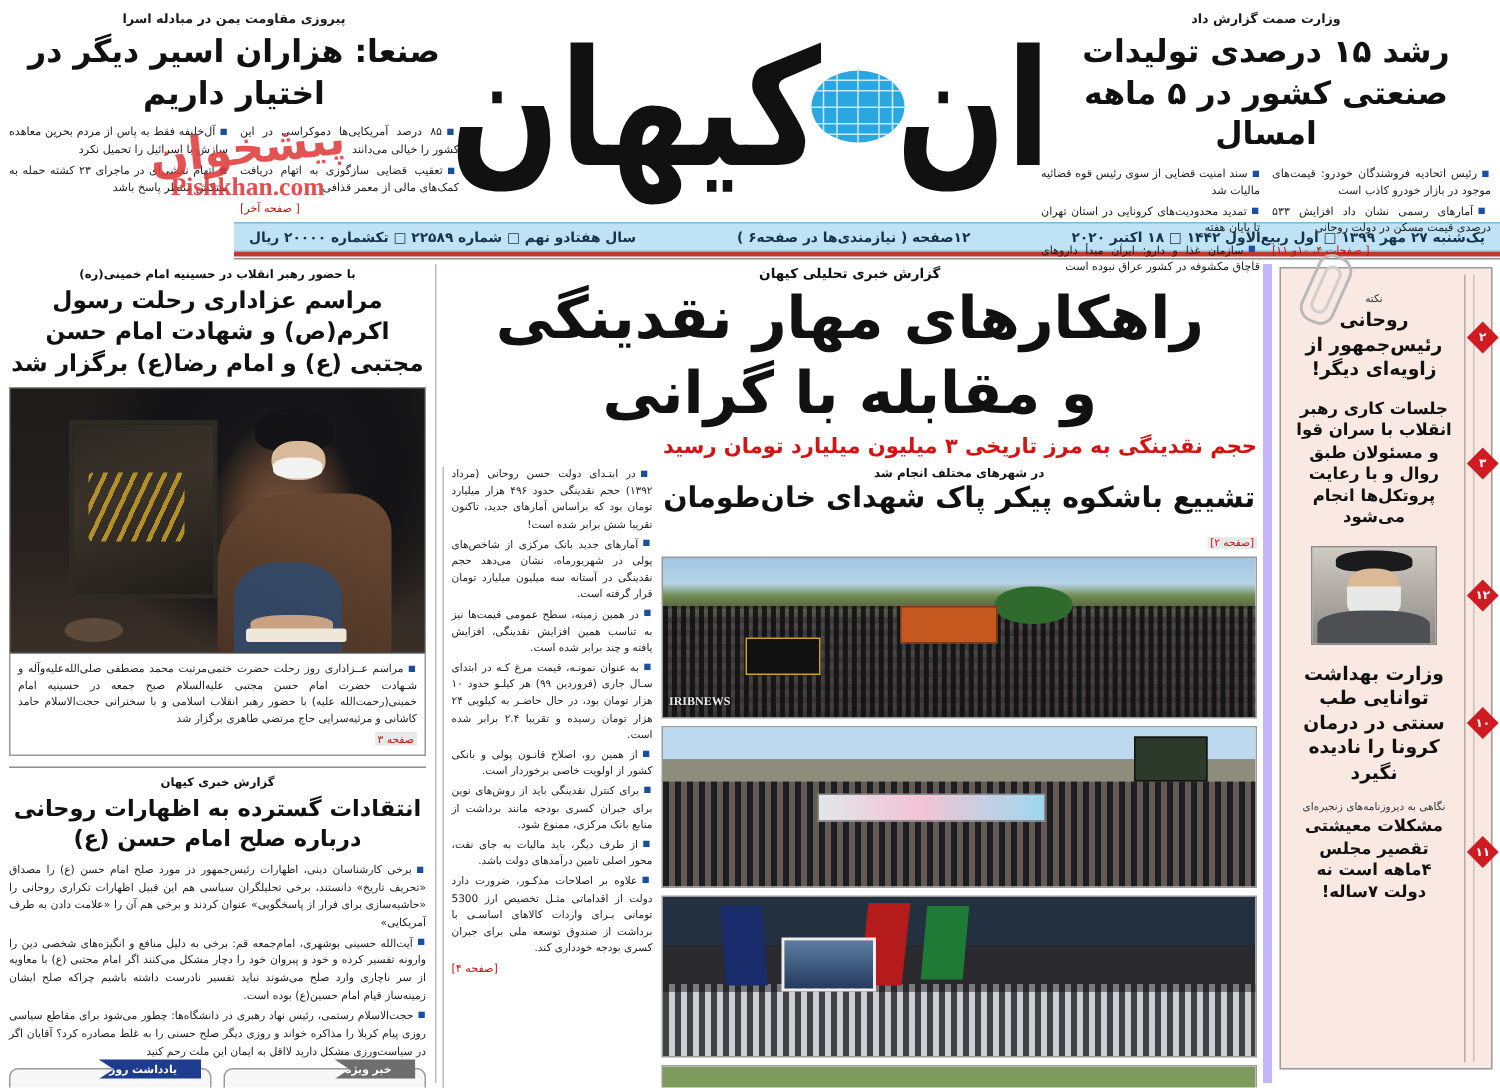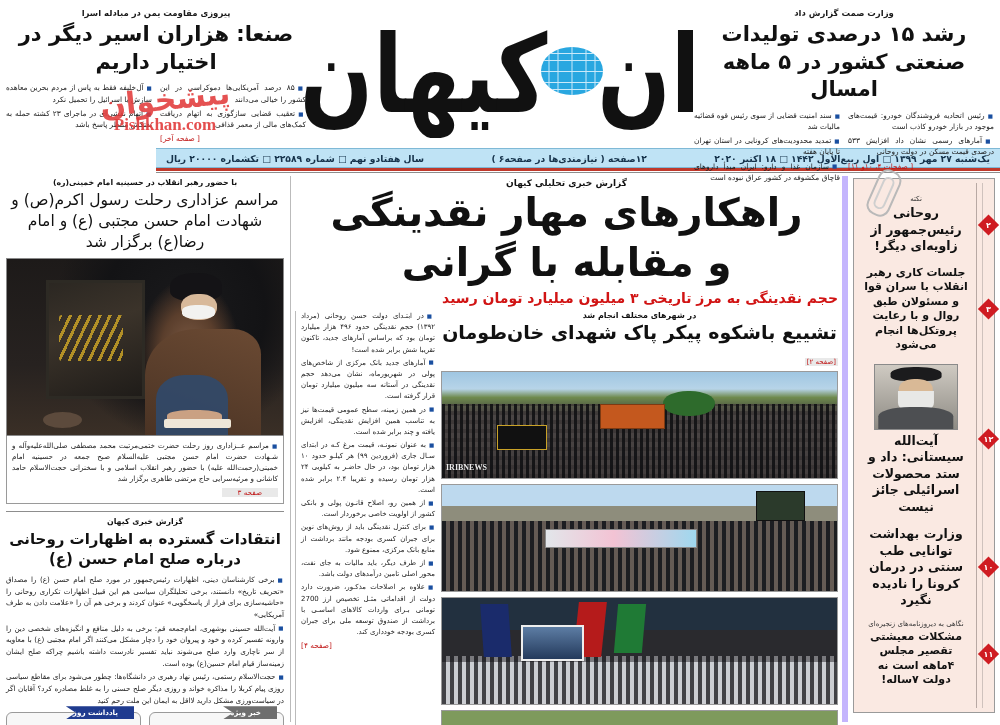--- a/index.html
+++ b/index.html
@@ -79,21 +79,21 @@
   .thinrule{height:1px;background:#8d8d8d;margin-top:1px;}
 
   
   .content{display:flex;width:1000px;height:549px;padding-top:3px;box-sizing:border-box;}
   .col-left{width:290px;padding:2px 6px 0 6px;box-sizing:border-box;}
   .col-mid{flex:1;padding:2px 4px 0 4px;box-sizing:border-box;border-right:6px solid #c4b5fd;border-left:1px solid #bbb;}
   .col-right{width:152px;padding:2px 5px 0 5px;box-sizing:border-box;}
 
   
   .lead-kicker{font-size:7.8px;text-align:center;font-weight:700;margin-bottom:3px;}
-  .lead-head{font-size:15.5px;font-weight:400;line-height:1.35;text-align:center;margin-bottom:5px;}
+  .lead-head{font-size:15.5px;font-weight:700;line-height:1.35;text-align:center;margin-bottom:5px;}
   .photo{
     width:100%;background:#242021;position:relative;overflow:hidden;
     border:1px solid #8a8a8a;box-sizing:border-box;
   }
   .photo-main{height:178px;}
   .ph-leader{position:absolute;inset:0;
     background:
       radial-gradient(ellipse 70px 100px at 66% 52%, #7d5b44 0%, #5a3e2c 40%, rgba(40,30,24,0) 72%),
       radial-gradient(circle at 64% 30%, #1a1a1c 0%, #131315 38%, rgba(0,0,0,0) 60%),
       linear-gradient(180deg,#1d1a19 0%,#272220 60%,#3a2f26 100%);
@@ -119,21 +119,21 @@
   .ph-book{position:absolute;right:19%;bottom:4%;width:24%;height:5%;
     background:#efe7d8;border-radius:2px;}
   .ph-stone{position:absolute;left:13%;bottom:4%;width:14%;height:9%;
     background:#5c4a3c;border-radius:50%;}
 
   .caption{
     border:1px solid #9a9a9a;border-top:none;padding:4px 5px;font-size:7.2px;
     line-height:1.55;text-align:justify;color:#1b1b1b;background:#fff;
   }
   .caption .bl:before{color:#1a4fa0;}
-  .cap-ref{color:#c01515;background:#e9e9e9;padding:0 16px;font-size:7.2px;}
+  .cap-ref{color:#c01515;background:#e9e9e9;padding:0 2px;font-size:7.2px;}
 
   .sep-rule{height:1px;background:#8d8d8d;margin:7px 0 5px;}
 
   .second-kicker{font-size:7.8px;text-align:center;font-weight:700;margin-bottom:3px;}
   .second-head{font-size:15px;font-weight:700;line-height:1.35;text-align:center;margin-bottom:5px;}
   .body-text{font-size:7.2px;line-height:1.62;text-align:justify;color:#1b1b1b;}
   .body-text .bl{margin-bottom:2px;}
 
   
   .notebox-row{display:flex;gap:8px;margin-top:6px;}
@@ -343,21 +343,20 @@
           <div class="rnum">
               <span>۱۲</span>
             </div>
           <div class="rphoto">
             <div class="cleric"></div>
             <div class="cl-turban"></div>
               <div class="cl-face"></div>
             <div class="cl-beard"></div>
               <div class="cl-robe"></div>
           </div>
-          <div class="rhead">آیت‌الله سیستانی: داد و ستد محصولات اسرائیلی جائز نیست</div>
         </div>
 
         <div class="ritem">
           <div class="rnum">
               <span>۱۰</span>
             </div>
           <div class="rhead">وزارت بهداشت توانایی طب سنتی در درمان کرونا را نادیده نگیرد</div>
         </div>
 
         <div class="ritem">
@@ -412,21 +411,21 @@
         </div>
 
         <div class="mid-textcol">
           <span class="bl">در ابتـدای دولت حسن روحانی (مرداد ۱۳۹۲) حجم نقدینگی حدود ۴۹۶ هزار میلیارد تومان بود که براساس آمارهای جدید، تاکنون تقریبا شش برابر شده است!</span>
           <span class="bl">آمارهای جدید بانک مرکزی از شاخص‌های پولی در شهریورماه، نشان می‌دهد حجم نقدینگی در آستانه سه میلیون میلیارد تومان قرار گرفته است.</span>
           <span class="bl">در همین زمینه، سطح عمومی قیمت‌ها نیز به تناسب همین افزایش نقدینگی، افزایش یافته و چند برابر شده است.</span>
           <span class="bl">به عنوان نمونـه، قیمت مرغ کـه در ابتدای سـال جاری (فروردین ۹۹) هر کیلـو حدود ۱۰ هزار تومان بود، در حال حاضـر به کیلویی ۲۴ هزار تومان رسیده و تقریبا ۲.۴ برابر شده است.</span>
           <span class="bl">از همین رو، اصلاح قانـون پولی و بانکی کشور از اولویت خاصی برخوردار است.</span>
           <span class="bl">برای کنترل نقدینگی باید از روش‌های نوین برای جبران کسری بودجه مانند برداشت از منابع بانک مرکزی، ممنوع شود.</span>
           <span class="bl">از طرف دیگر، باید مالیات به جای نفت، محور اصلی تامین درآمدهای دولت باشد.</span>
-          <span class="bl">علاوه بر اصلاحات مذکـور، ضرورت دارد دولت از اقداماتی مثـل تخصیص ارز 2700 تومانی بـرای واردات کالاهای اساسـی با برداشت از صندوق توسعه ملی برای جبران کسری بودجه خودداری کند.</span>
+          <span class="bl">علاوه بر اصلاحات مذکـور، ضرورت دارد دولت از اقداماتی مثـل تخصیص ارز 5300 تومانی بـرای واردات کالاهای اساسـی با برداشت از صندوق توسعه ملی برای جبران کسری بودجه خودداری کند.</span>
           <div class="pageref">[صفحه ۴]</div>
         </div>
       </div>
     </div>
 
     <div class="col-left">
       <div class="lead-kicker">با حضور رهبر انقلاب در حسینیه امام خمینی(ره)</div>
       <div class="lead-head">مراسم عزاداری رحلت رسول اکرم(ص) و شهادت امام حسن مجتبی (ع) و امام رضا(ع) برگزار شد</div>
 
       <div class="photo photo-main">

